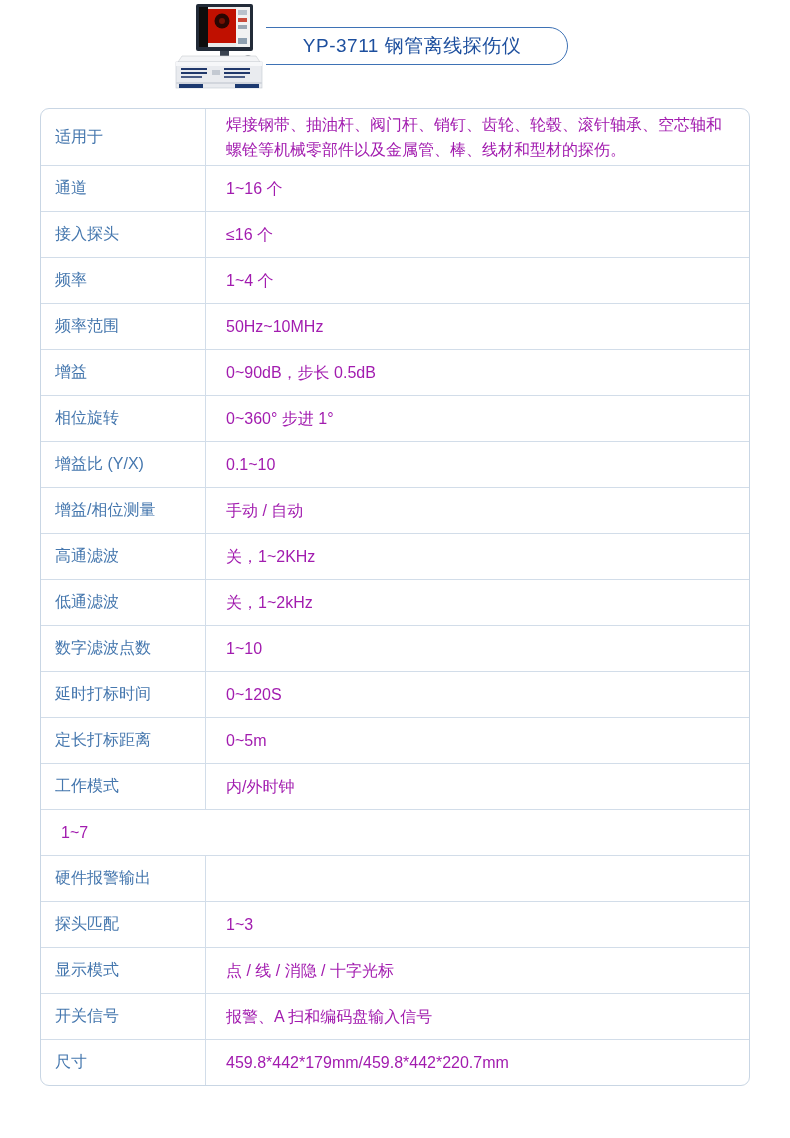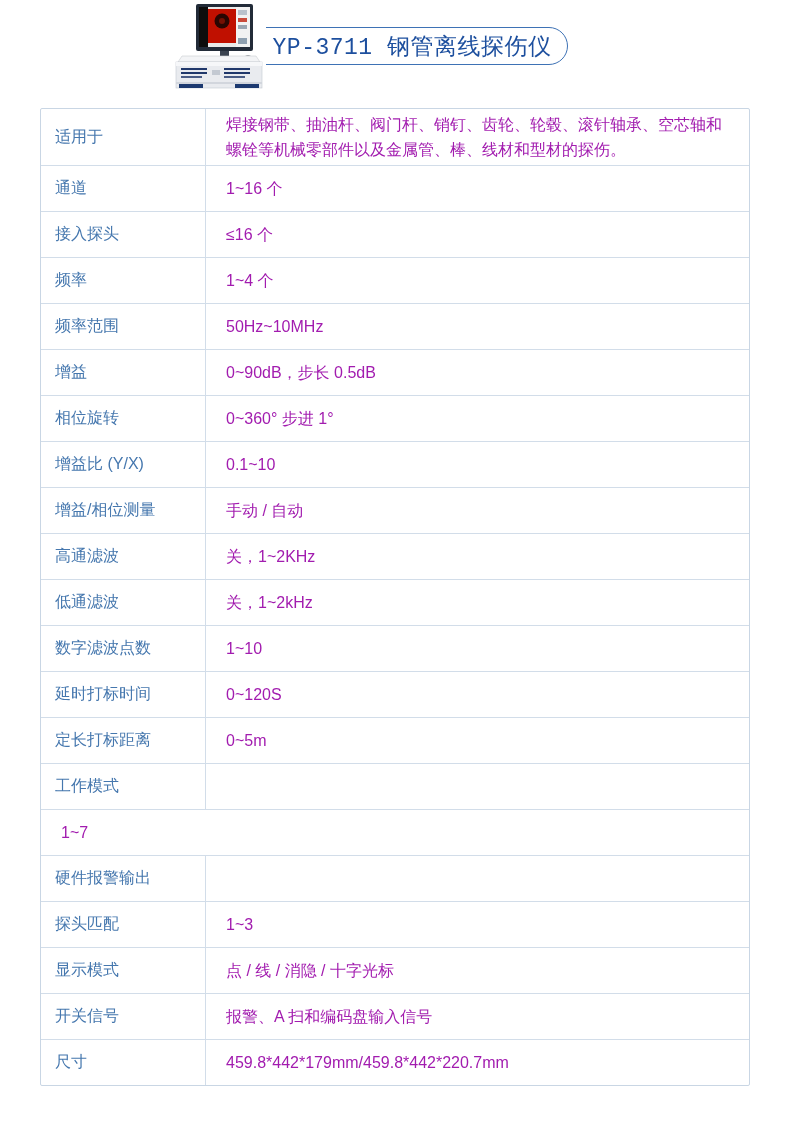--- a/index.html
+++ b/index.html
@@ -22,42 +22,42 @@
     border: 1px solid #3e72b5;
     border-radius: 20px;
     box-sizing: border-box;
     z-index: 1;
   }
   .title-text {
     position: absolute;
     left: 0; top: 0; right: 0; bottom: 0;
     display: flex; align-items: center; justify-content: center;
     padding-left: 30px;
-    font-family: Liberation Mono, monospace;
-    font-size: 23px;
+    font-family: Liberation Sans, sans-serif;
+    font-size: 19px;
     letter-spacing: 0.5px;
     color: #1d4f9e;
     white-space: nowrap;
   }
   .device-wrap {
     position: absolute;
     left: 172px; top: 4px;
     width: 94px; height: 90px;
     background: #ffffff;
     z-index: 2;
   }
 
   
   .spec-table {
     position: absolute;
     left: 40px; top: 108px;
     width: 708px;
     background: #ffffff;
     border: 1px solid #c9d6e4;
-    border-radius: 2px;
+    border-radius: 9px;
     overflow: hidden;
   }
   .spec-row { display: flex; height: 45px; border-top: 1px solid #d2dde9; }
   .spec-row:first-child { border-top: none; height: 56px; }
   .spec-label {
     width: 150px;
     flex: 0 0 150px;
     padding-left: 14px;
     border-right: 1px solid #d2dde9;
     display: flex; align-items: center;
@@ -177,20 +177,21 @@
     <div class="spec-row">
       <div class="spec-label">延时打标时间</div>
       <div class="spec-value">0~120S</div>
     </div>
     <div class="spec-row">
       <div class="spec-label">定长打标距离</div>
       <div class="spec-value">0~5m</div>
     </div>
     <div class="spec-row">
       <div class="spec-label">工作模式</div>
+      <div class="spec-value">内/外时钟</div>
     </div>
     <div class="spec-row">
       <div class="spec-value">1~7</div>
     </div>
     <div class="spec-row">
       <div class="spec-label">硬件报警输出</div>
     </div>
     <div class="spec-row">
       <div class="spec-label">探头匹配</div>
       <div class="spec-value">1~3</div>

